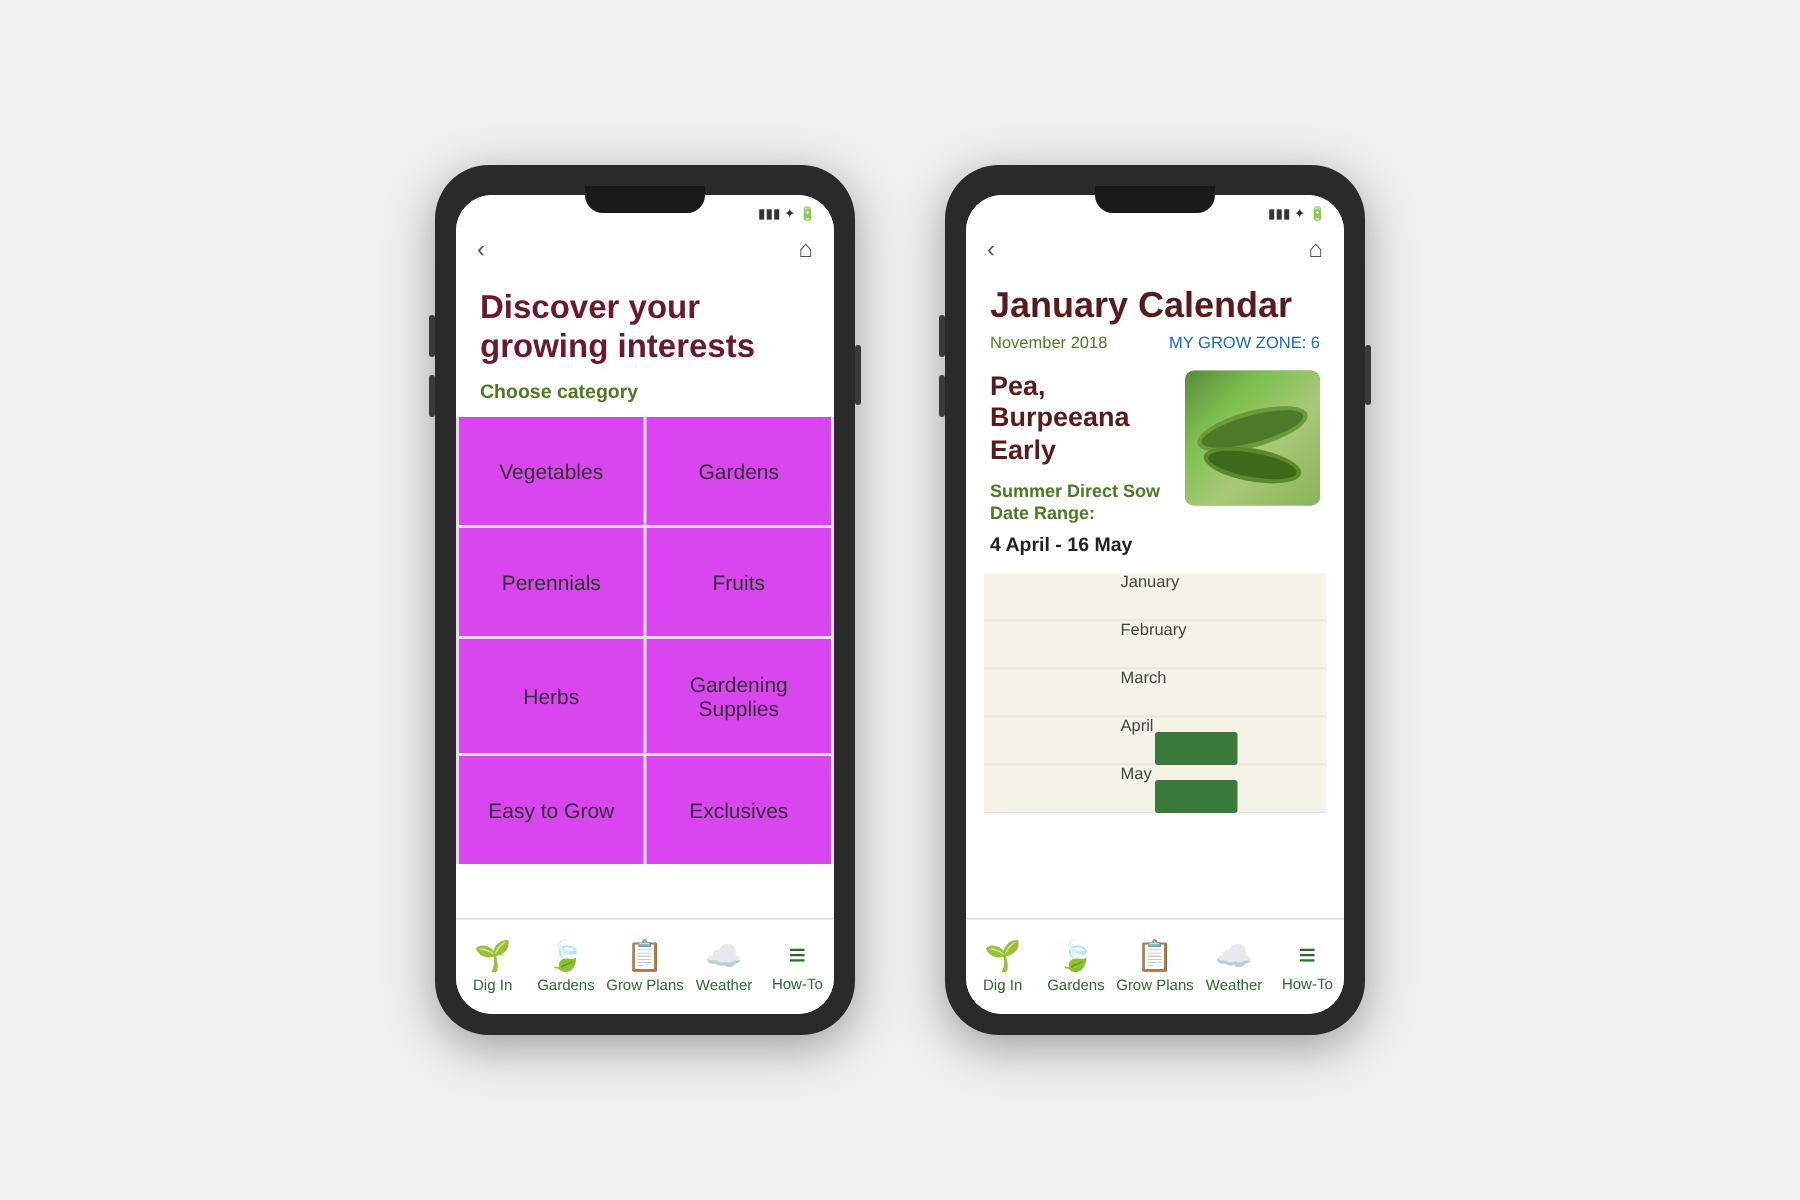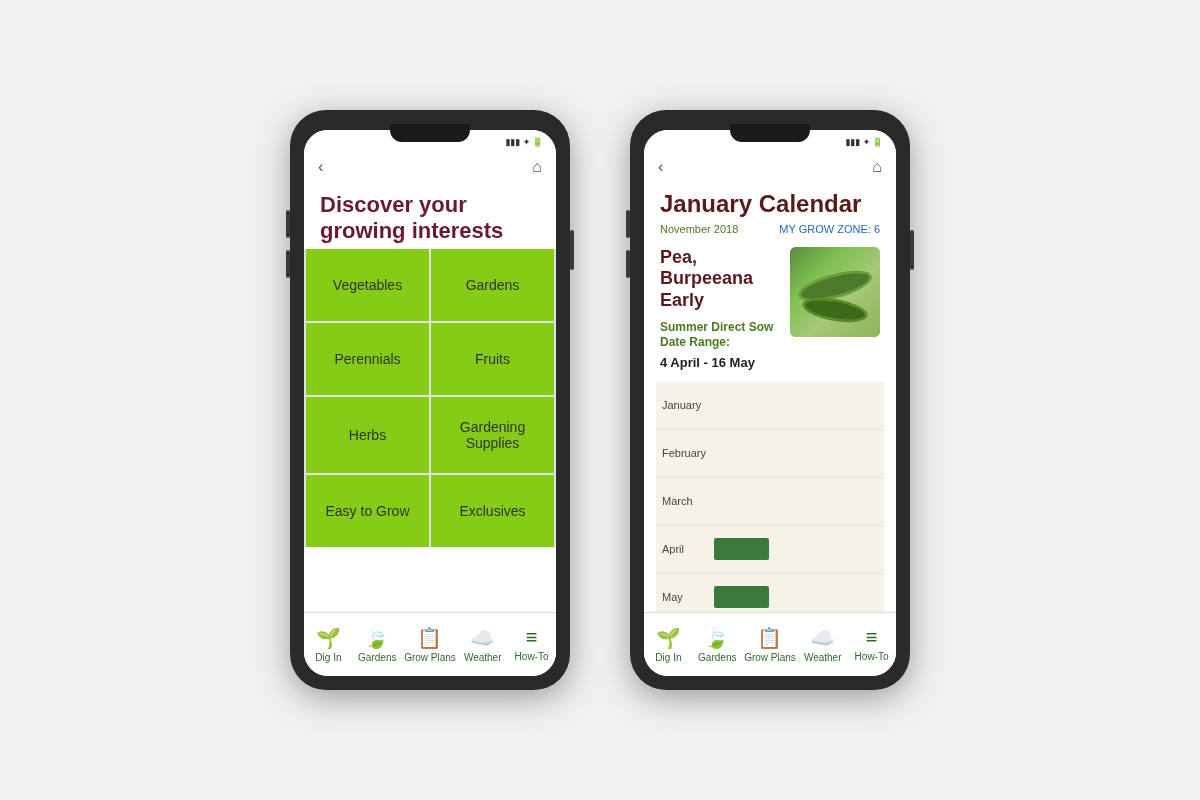--- a/index.html
+++ b/index.html
@@ -139,21 +139,21 @@
       padding: 4px 16px 10px;
     }
     .category-grid {
       display: grid;
       grid-template-columns: 1fr 1fr;
       gap: 2px;
       padding: 0 2px;
       background: #e0e0e0;
     }
     .category-cell {
-      background: #84cc16;
+      background: #d946ef;
       display: flex;
       align-items: center;
       justify-content: center;
       padding: 22px 10px;
       font-size: 14px;
       color: #333;
       text-align: center;
       cursor: pointer;
       min-height: 72px;
     }
@@ -252,23 +252,24 @@
       box-shadow: 0 0 0 3px #5a8a2a;
     }
 
     
     .calendar-section {
       padding: 4px 12px 8px;
     }
     .calendar-row {
       display: flex;
       align-items: center;
-      height: 48px;
+      height: 32px;
       border-bottom: 1px solid #e8e4d8;
       background: #f5f2e8;
+      flex-direction: column;
     }
     .cal-month {
       font-size: 11px;
       color: #444;
       width: 58px;
       padding-left: 6px;
       flex-shrink: 0;
     }
     .cal-bar-area {
       flex: 1;
@@ -301,20 +302,21 @@
         <span>▮▮▮ ✦ 🔋</span>
       </div>
 
       <div class="nav-bar">
         <span class="nav-icon">‹</span>
         <span class="nav-icon">⌂</span>
       </div>
 
       <div class="screen-content">
         <div class="p1-title">Discover your growing interests</div>
+        <div class="p1-subtitle">Choose category</div>
 
         <div class="category-grid">
           <div class="category-cell">Vegetables</div>
           <div class="category-cell">Gardens</div>
           <div class="category-cell">Perennials</div>
           <div class="category-cell">Fruits</div>
           <div class="category-cell">Herbs</div>
           <div class="category-cell">Gardening Supplies</div>
           <div class="category-cell">Easy to Grow</div>
           <div class="category-cell">Exclusives</div>

